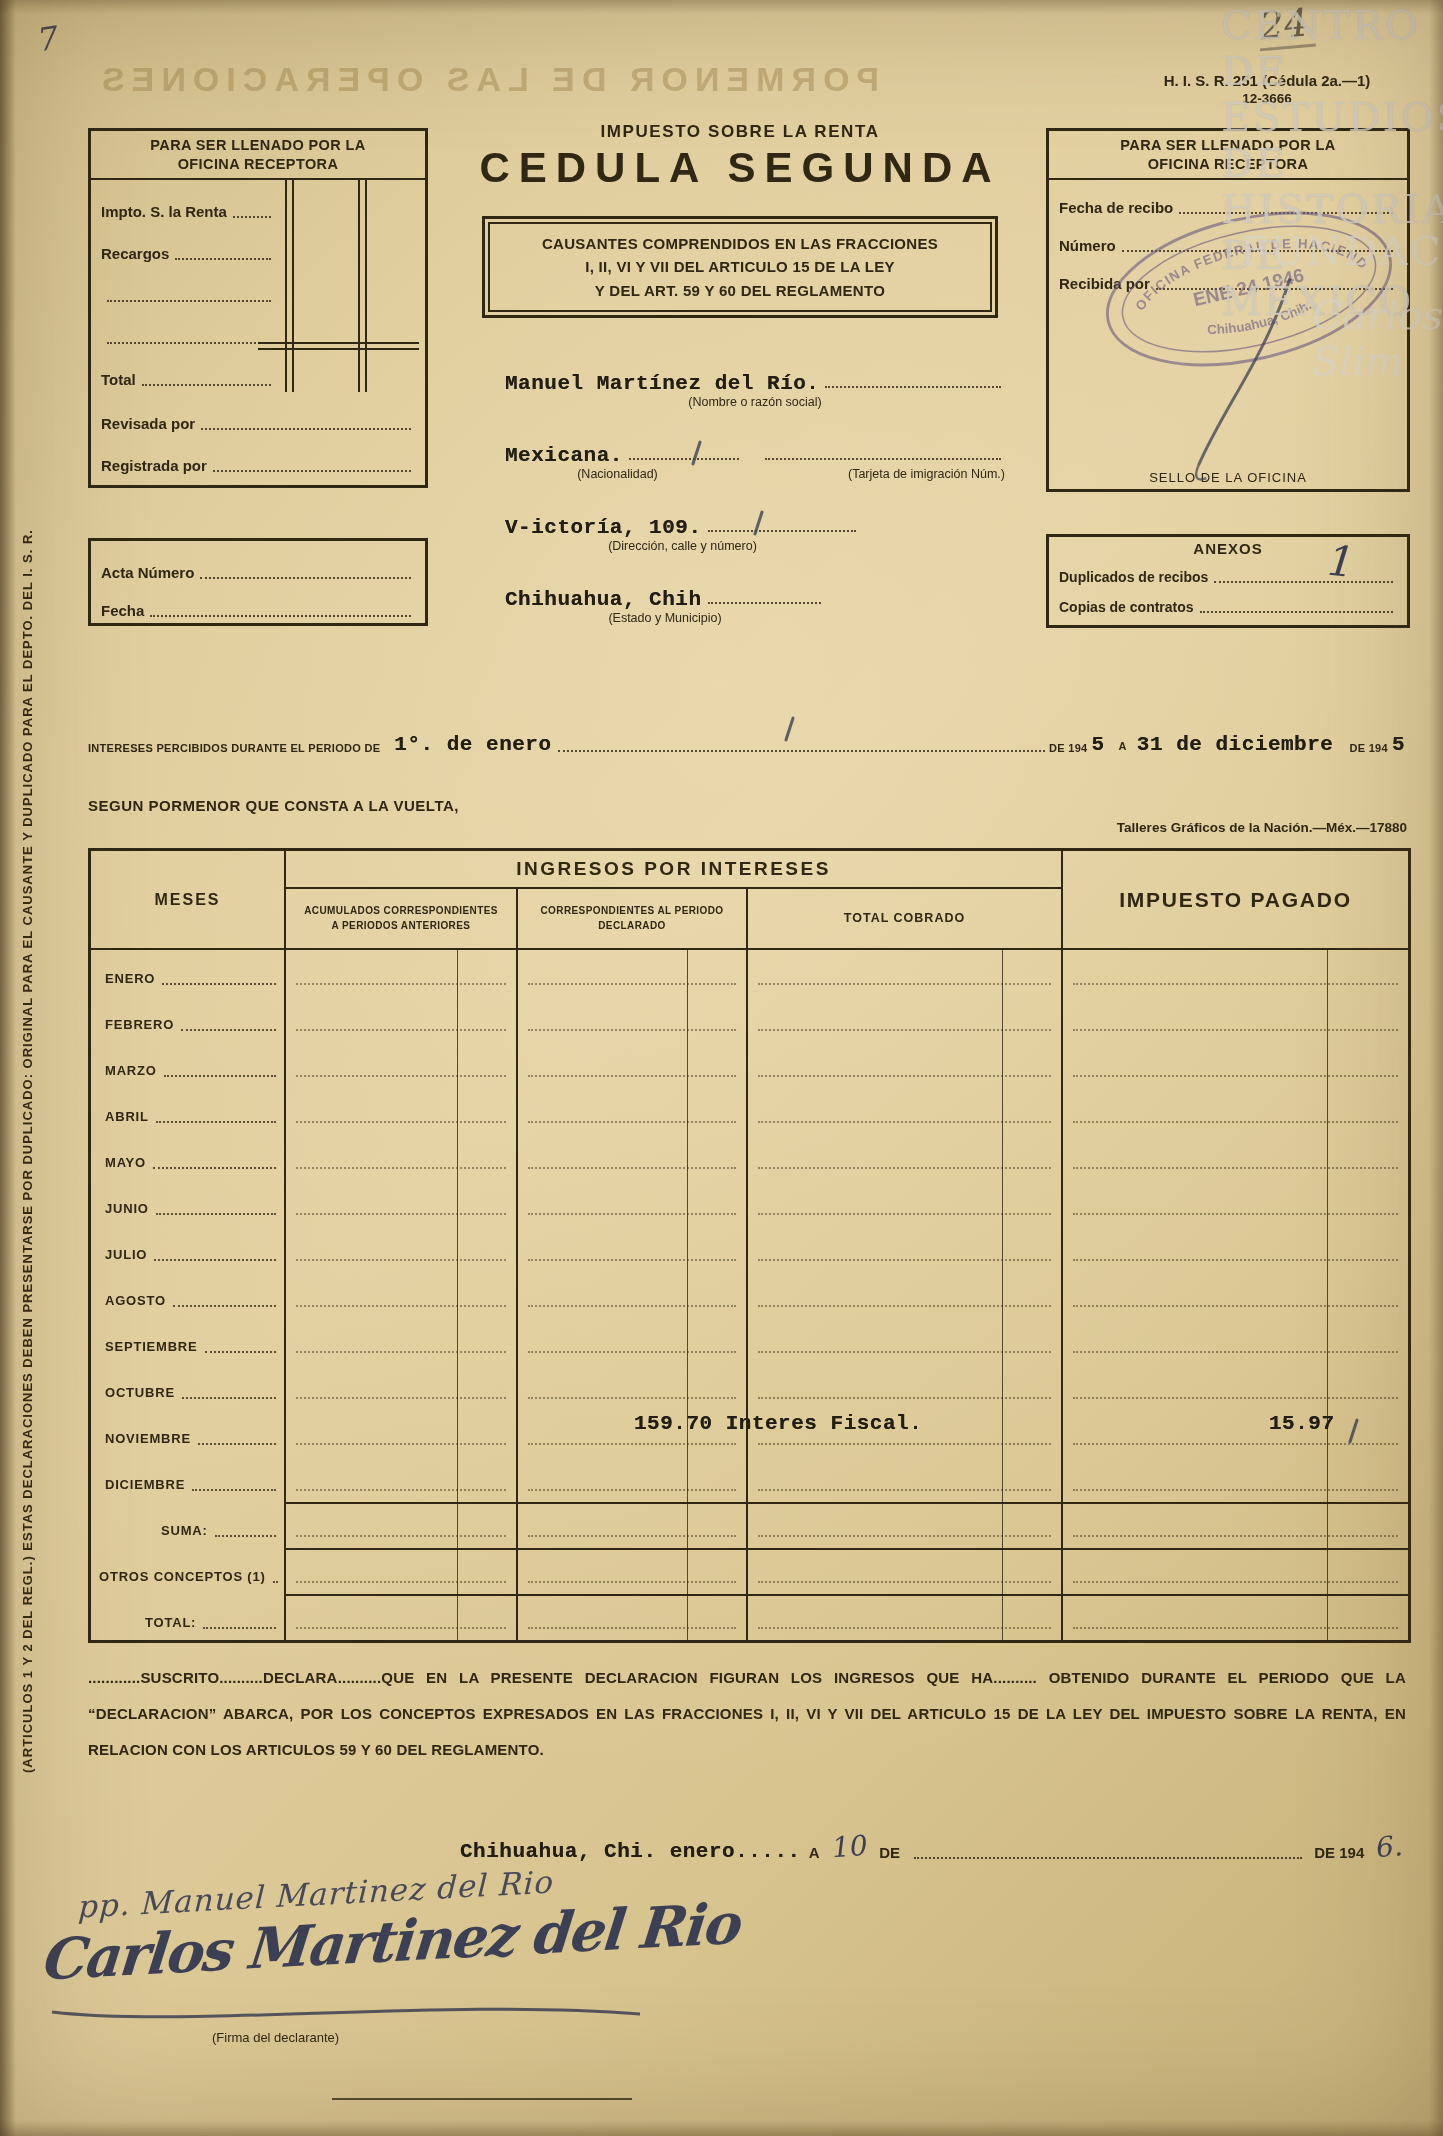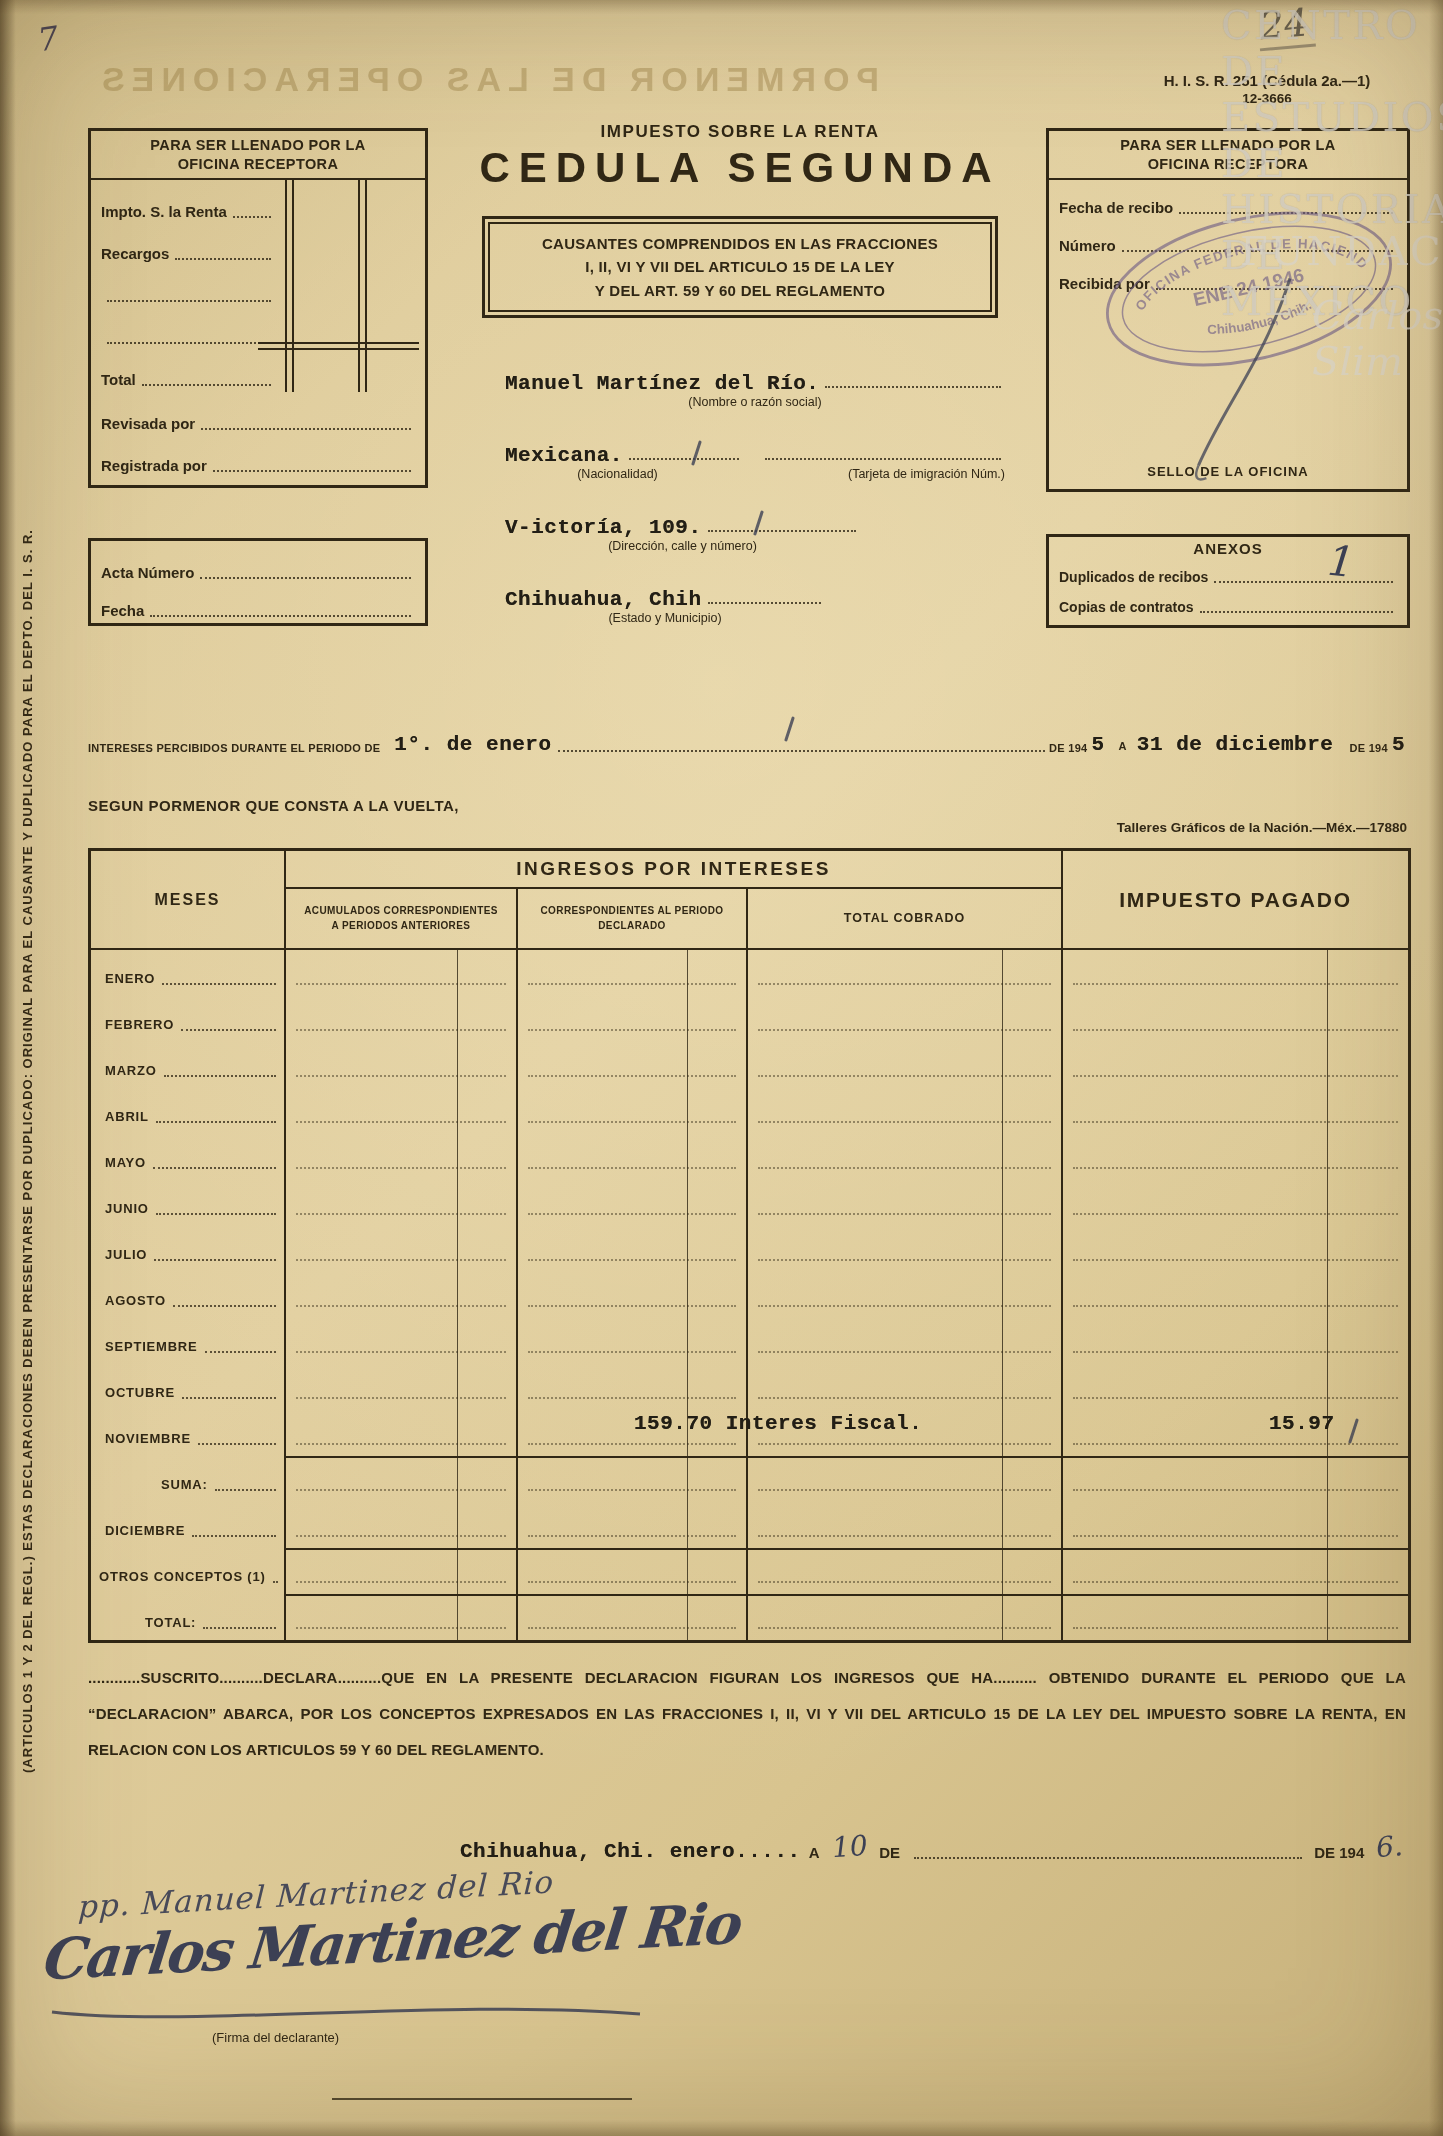--- a/index.html
+++ b/index.html
@@ -48,21 +48,21 @@
   #office-left{left:88px;top:128px;width:340px;height:360px;}
   .ol-money{position:relative;height:212px;}
   .ol-money .frow{width:58%;box-sizing:border-box;}
   .olv{position:absolute;top:0;bottom:0;width:5px;border-left:2px solid var(--ink);border-right:2px solid var(--ink);}
   .olv.v1{left:58%;}
   .olv.v2{left:80%;}
   .ol-h{position:absolute;left:50%;right:6px;bottom:42px;height:4px;border-top:2px solid var(--ink);border-bottom:2px solid var(--ink);}
   #office-right{left:1046px;top:128px;width:364px;height:364px;display:flex;flex-direction:column;}
   #office-right .frow{height:38px;}
   #office-right .spacer{flex:1;}
-  .seal-label{text-align:center;font-weight:bold;font-size:13px;letter-spacing:1px;padding-bottom:10px;margin-top:41px;}
+  .seal-label{text-align:center;font-weight:normal;font-size:13px;letter-spacing:1px;padding-bottom:4px;margin-top:41px;}
   #acta-box{left:88px;top:538px;width:340px;height:88px;padding-top:4px;box-sizing:border-box;}
   #acta-box .frow{height:38px;}
   #anexos-box{left:1046px;top:534px;width:364px;height:94px;box-sizing:border-box;position:absolute;}
   #anexos-box .anexos-title{text-align:center;font-weight:bold;font-size:15px;letter-spacing:1px;padding-top:3px;}
   #anexos-box .frow{height:30px;font-size:14px;}
   .anexos-one{position:absolute;right:52px;top:0px;font-size:42px;color:var(--hand);transform:rotate(6deg);}
   
   #center-head{left:455px;top:122px;width:570px;text-align:center;}
   .t-small{font-size:17px;font-weight:bold;letter-spacing:1.6px;}
   .t-big{font-size:42px;font-weight:bold;letter-spacing:9px;margin-top:2px;white-space:nowrap;}
@@ -546,41 +546,41 @@
         <div class="tcell money c1">
           <span class="cdots"></span>
         </div>
         <div class="tcell money c2">
           <span class="cdots"></span>
         </div>
         <div class="tcell money c3">
           <span class="cdots"></span>
         </div>
       </div>
+      <div class="trow">
+        <div class="tcell mes">
+          <span class="mlabel">DICIEMBRE</span>
+          <span class="mdots"></span>
+        </div>
+        <div class="tcell money c0">
+          <span class="cdots"></span>
+        </div>
+        <div class="tcell money c1">
+          <span class="cdots"></span>
+        </div>
+        <div class="tcell money c2">
+          <span class="cdots"></span>
+        </div>
+        <div class="tcell money c3">
+          <span class="cdots"></span>
+        </div>
+      </div>
       <div class="trow special suma">
         <div class="tcell mes">
           <span class="mlabel">SUMA:</span>
-          <span class="mdots"></span>
-        </div>
-        <div class="tcell money c0">
-          <span class="cdots"></span>
-        </div>
-        <div class="tcell money c1">
-          <span class="cdots"></span>
-        </div>
-        <div class="tcell money c2">
-          <span class="cdots"></span>
-        </div>
-        <div class="tcell money c3">
-          <span class="cdots"></span>
-        </div>
-      </div>
-      <div class="trow">
-        <div class="tcell mes">
-          <span class="mlabel">DICIEMBRE</span>
           <span class="mdots"></span>
         </div>
         <div class="tcell money c0">
           <span class="cdots"></span>
         </div>
         <div class="tcell money c1">
           <span class="cdots"></span>
         </div>
         <div class="tcell money c2">
           <span class="cdots"></span>

